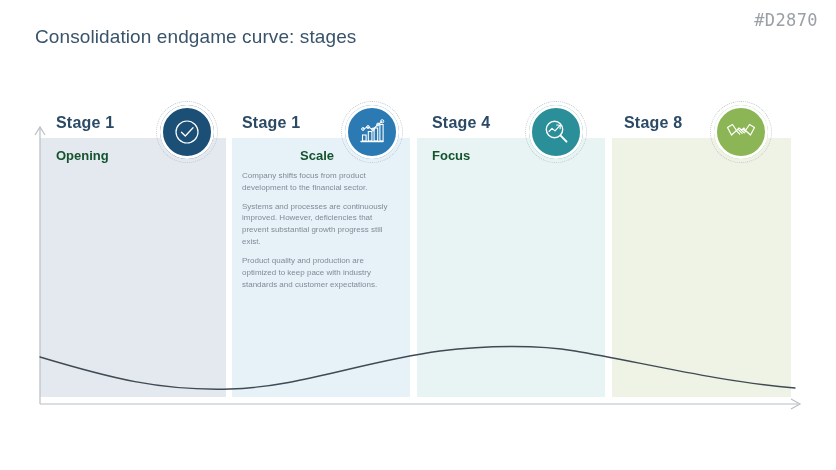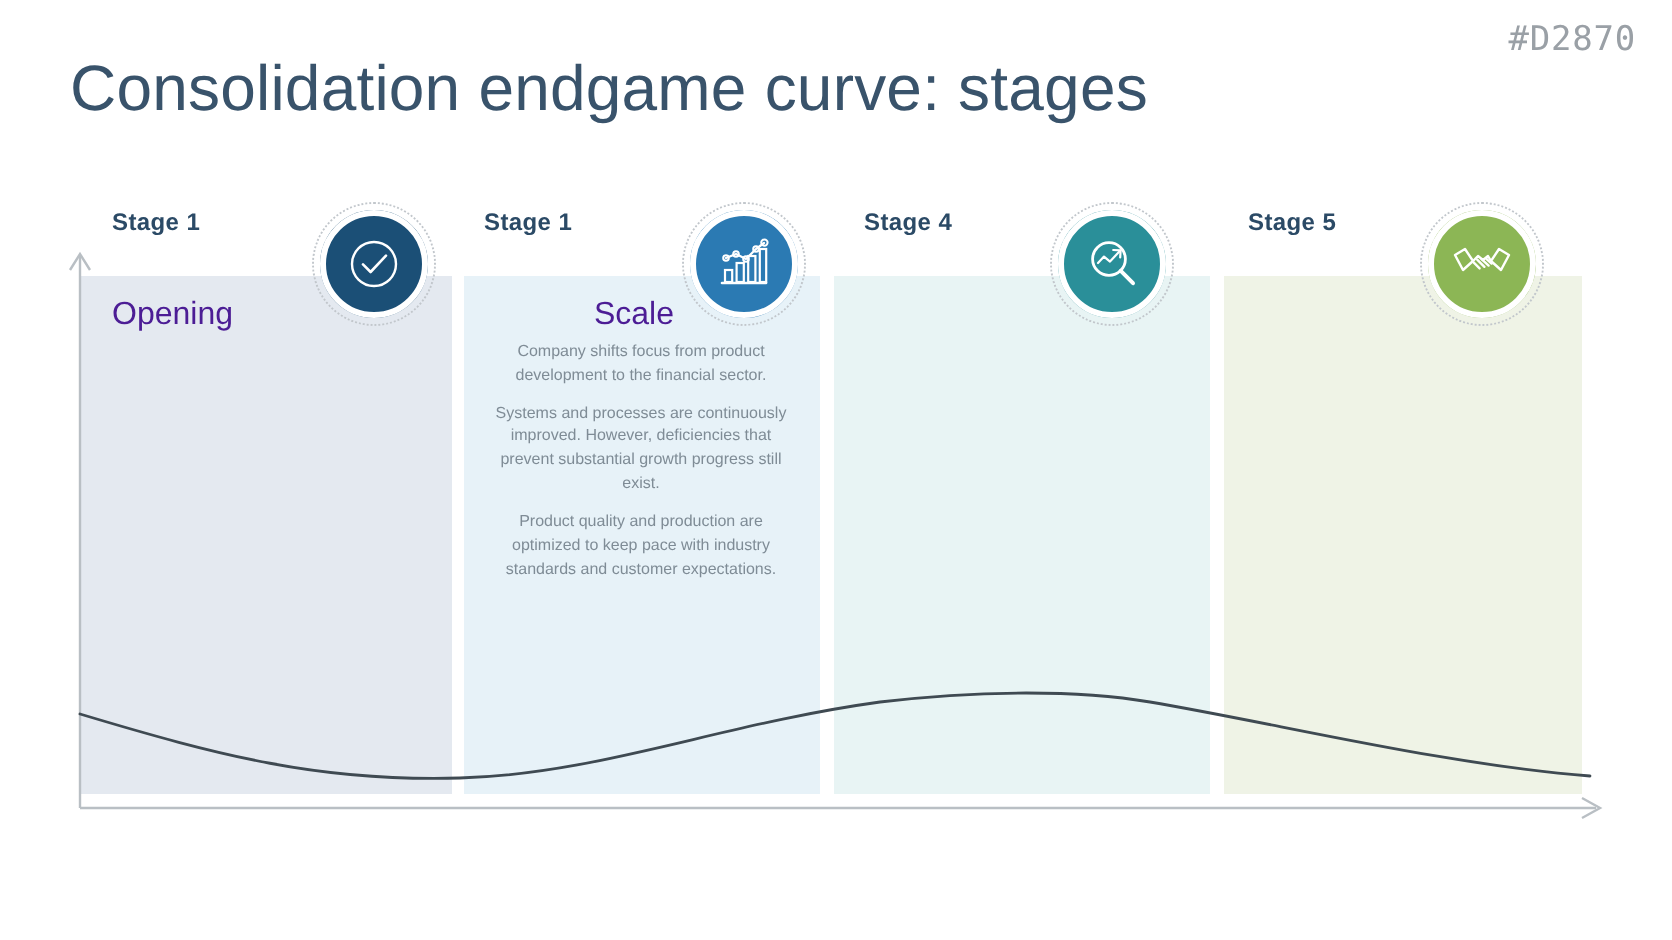--- a/index.html
+++ b/index.html
@@ -30,21 +30,21 @@
     font-size: 17px;
     letter-spacing: 0.4px;
     color: #9aa0a6;
     font-family: "DejaVu Sans Mono", monospace;
   }
 
   .slide-title {
     position: absolute;
     left: 35px;
     top: 26px;
-    font-size: 32px;
+    font-size: 19px;
     font-weight: 400;
     color: #39536b;
     letter-spacing: 0.1px;
     white-space: nowrap;
   }
 
   
   .chart-area {
     position: absolute;
     left: 0;
@@ -68,58 +68,57 @@
     box-sizing: border-box;
   }
   .panel-1 { left: 40px;  width: 186px; background: #e4e9f0; }
   .panel-2 { left: 232px; width: 178px; background: #e7f2f8; }
   .panel-3 { left: 417px; width: 188px; background: #e8f4f4; }
   .panel-4 { left: 612px; width: 179px; background: #eff3e6; }
 
   
   .stage-label {
     position: absolute;
-    top: 104px;
-    font-size: 12px;
+    top: 114px;
+    font-size: 16px;
     font-weight: bold;
     color: #2b4a66;
     letter-spacing: 0.2px;
   }
   .stage-label-1 { left: 56px; }
   .stage-label-2 { left: 242px; }
   .stage-label-3 { left: 432px; }
   .stage-label-4 { left: 624px; }
 
   
   .stage-heading {
     position: absolute;
     top: 148px;
-    font-size: 16px;
-    font-weight: normal;
-    color: #4c1d95;
+    font-size: 13px;
+    font-weight: bold;
+    color: #14532d;
     line-height: 1.3;
   }
   .stage-heading-1 { left: 56px; width: 150px; }
   .stage-heading-2 { left: 242px; width: 150px; text-align: center; }
   .stage-heading-3 { left: 432px; width: 150px; }
   .stage-heading-4 { left: 624px; width: 120px; }
 
   
   .stage-body {
     position: absolute;
     left: 242px;
     top: 170px;
     width: 157px;
     font-size: 8px;
     line-height: 1.48;
     color: #7f8c96;
   }
   .stage-body p {
     margin: 0 0 7px 0;
-    text-align: center;
   }
 
   
   .icon-badge {
     position: absolute;
     top: 105px;
     width: 54px;
     height: 54px;
     border-radius: 50%;
     display: flex;
@@ -173,24 +172,25 @@
                C 110 378, 160 391, 230 389
                C 300 387, 360 362, 440 351
                C 490 345, 540 345, 575 351
                C 640 362, 720 382, 795 388" fill="none" stroke="#3f4a52" stroke-width="1.4" stroke-linecap="round"></path>
     </svg>
   </div>
 
   <div class="stage-label stage-label-1">Stage 1</div>
   <div class="stage-label stage-label-2">Stage 1</div>
   <div class="stage-label stage-label-3">Stage 4</div>
-  <div class="stage-label stage-label-4">Stage 5</div>
+  <div class="stage-label stage-label-4">Stage 8</div>
 
   <div class="stage-heading stage-heading-1">Opening</div>
   <div class="stage-heading stage-heading-2">Scale</div>
+  <div class="stage-heading stage-heading-3">Focus</div>
 
   <div class="stage-body">
     <p>Company shifts focus from product development to the financial sector.</p>
     <p>Systems and processes are continuously improved. However, deficiencies that prevent substantial growth progress still exist.</p>
     <p>Product quality and production are optimized to keep pace with industry standards and customer expectations.</p>
   </div>
 
   <div class="icon-badge badge-1" style="background: rgb(27, 79, 118);">
     <div class="ring"></div>
     <div class="inner"></div>

